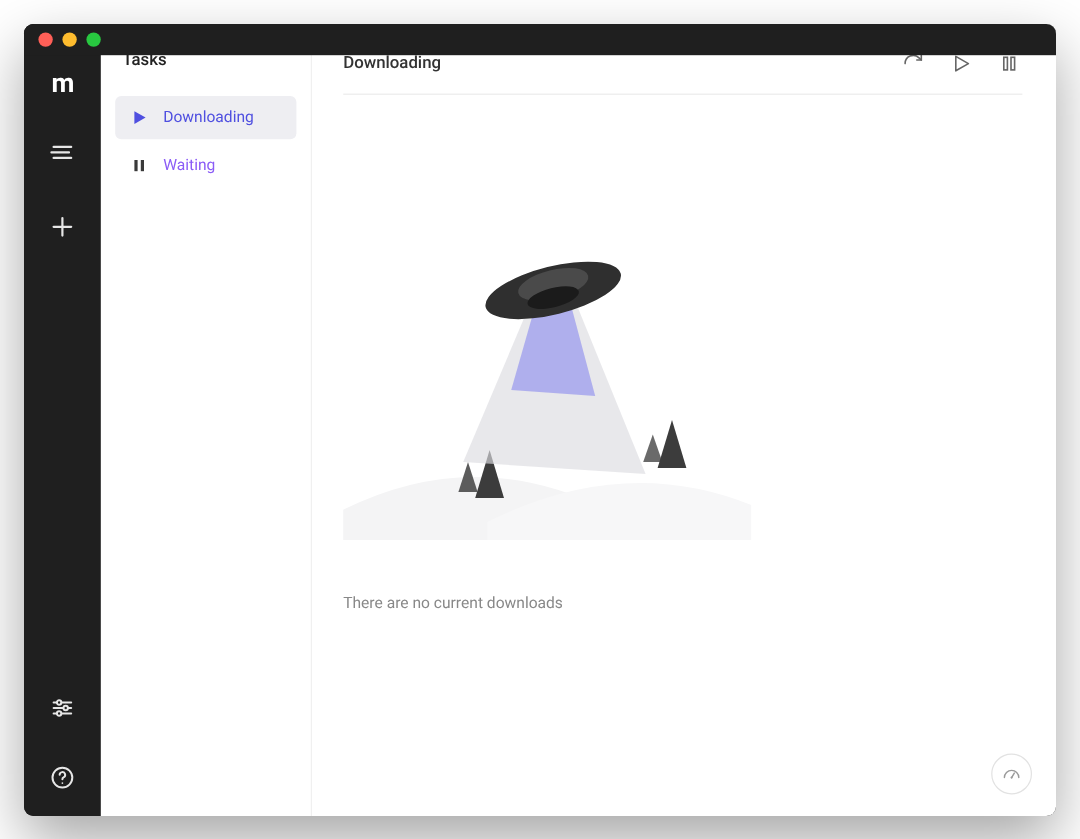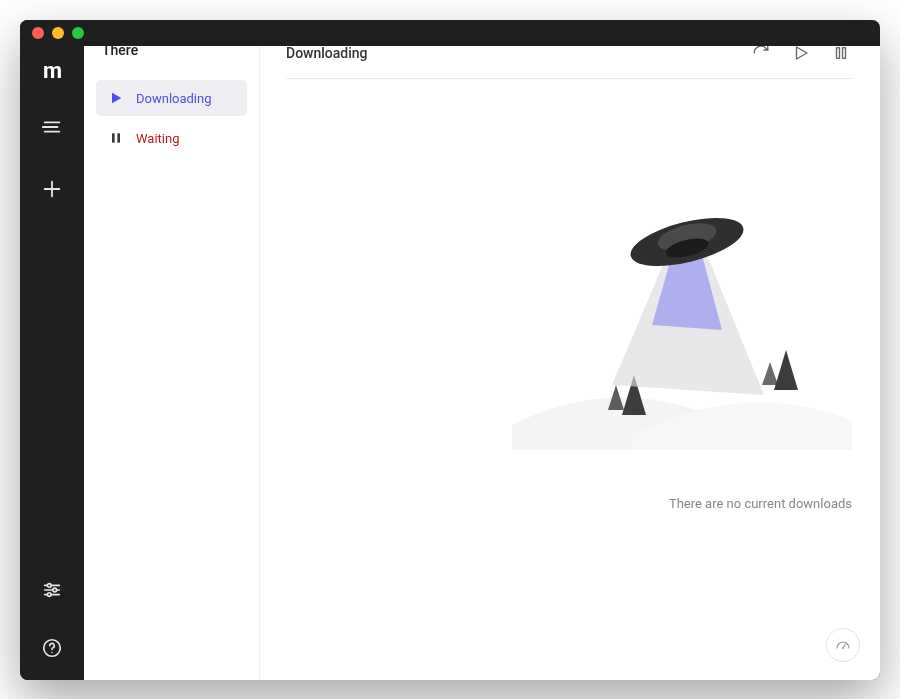--- a/index.html
+++ b/index.html
@@ -82,21 +82,21 @@
       padding-left: 6px;
     }
     .nav { display: flex; flex-direction: column; gap: 4px; }
     .nav-item {
       display: flex;
       align-items: center;
       gap: 12px;
       padding: 10px 12px;
       border-radius: 5px;
       font-size: 13px;
-      color: #b91c1c;
+      color: #8b5cf6;
       cursor: pointer;
     }
     .nav-item.active { background: #eeeef2; color: #4f4fe0; }
     .nav-item.active .nav-icon { color: #4f4fe0; }
     .nav-icon { width: 16px; height: 16px; color: #3a3a3a; display: flex; align-items:center; justify-content:center; }
     .nav-icon svg { width: 100%; height: 100%; }
 
     
     .main {
       flex: 1;
@@ -119,21 +119,21 @@
       width: 22px; height: 22px;
       display: flex; align-items: center; justify-content: center;
       color: #666; cursor: pointer;
     }
     .icon-btn svg { width: 18px; height: 18px; }
 
     .empty-state {
       flex: 1;
       display: flex;
       flex-direction: column;
-      align-items: flex-end;
+      align-items: flex-start;
       justify-content: center;
       padding-bottom: 40px;
     }
     .illustration { width: 340px; height: 260px; position: relative; margin-bottom: 46px; }
     .empty-text { font-size: 13px; color: #888; }
 
     .bottom-action {
       position: absolute;
       right: 20px;
       bottom: 18px;
@@ -192,21 +192,21 @@
           <svg viewBox="0 0 24 24" fill="none" stroke="currentColor" stroke-width="1.8" stroke-linecap="round">
             <circle cx="12" cy="12" r="9"></circle>
             <path d="M9.5 9.5a2.5 2.5 0 1 1 3.5 2.3c-.8.4-1 .9-1 1.7"></path>
             <circle cx="12" cy="17" r="0.8" fill="currentColor" stroke="none"></circle>
           </svg>
         </div>
       </div>
     </div>
 
     <div class="sidebar">
-      <h2>There</h2>
+      <h2>Tasks</h2>
       <div class="nav">
         <div class="nav-item active">
           <span class="nav-icon">
             <svg viewBox="0 0 24 24" fill="currentColor">
                 <polygon points="6,4 20,12 6,20"></polygon>
               </svg>
           </span>
           <span>Downloading</span>
         </div>
         <div class="nav-item">

